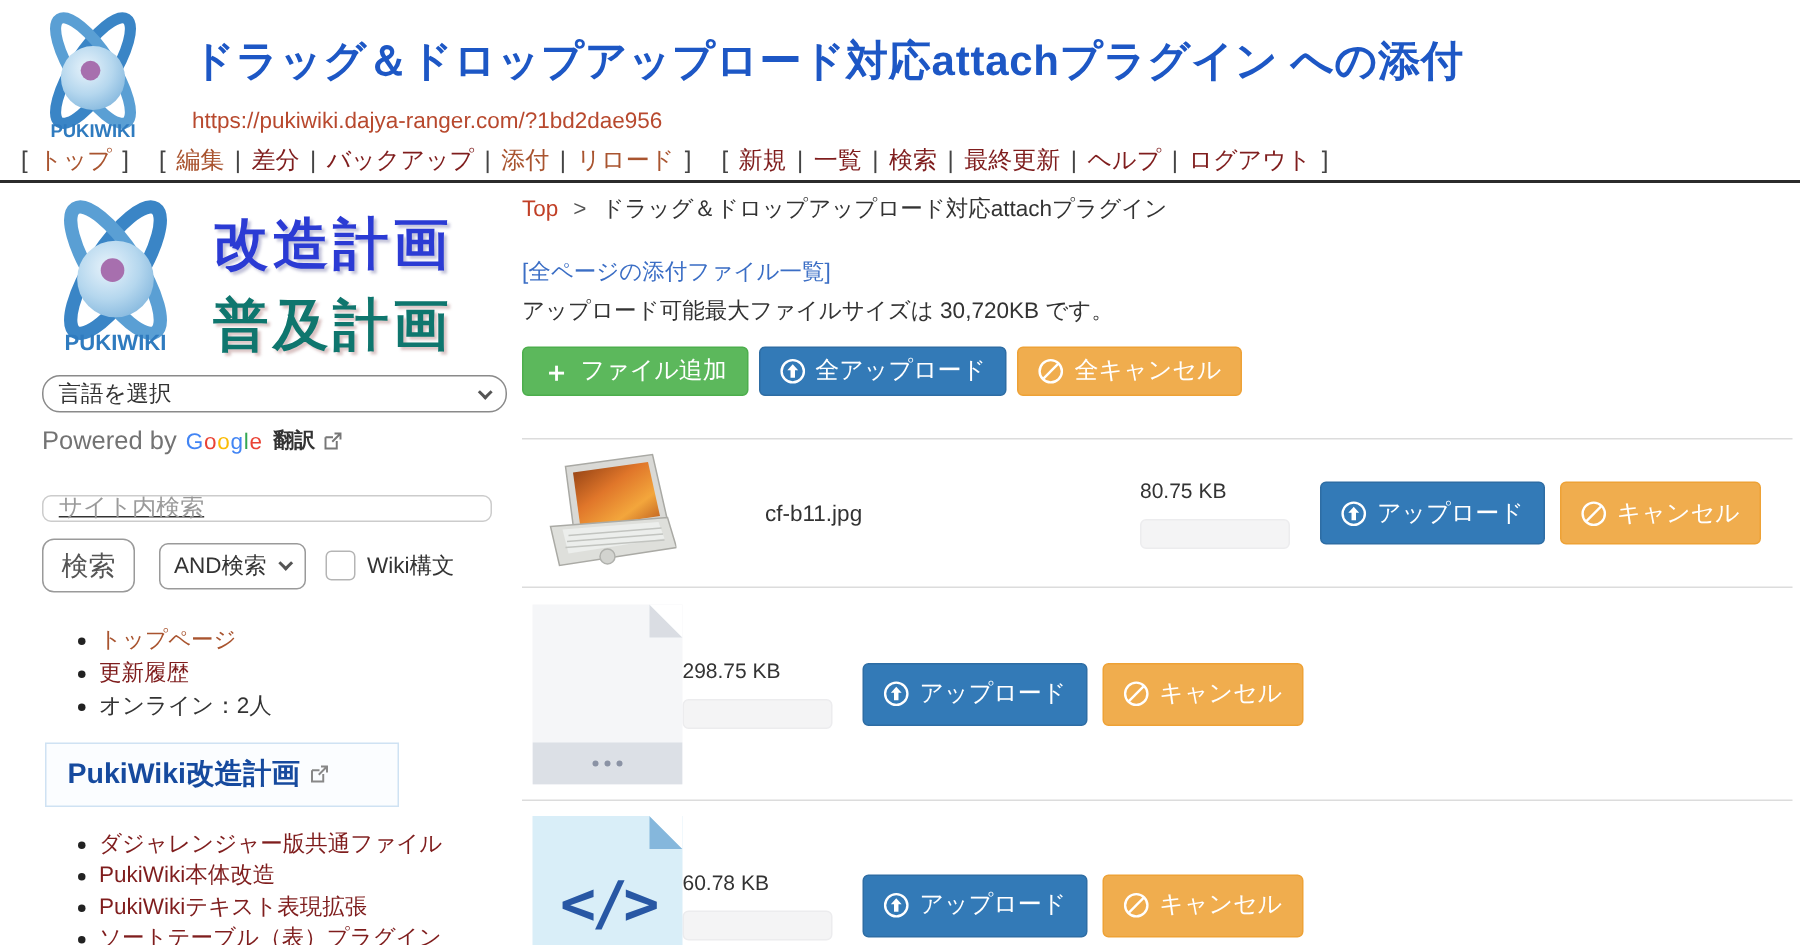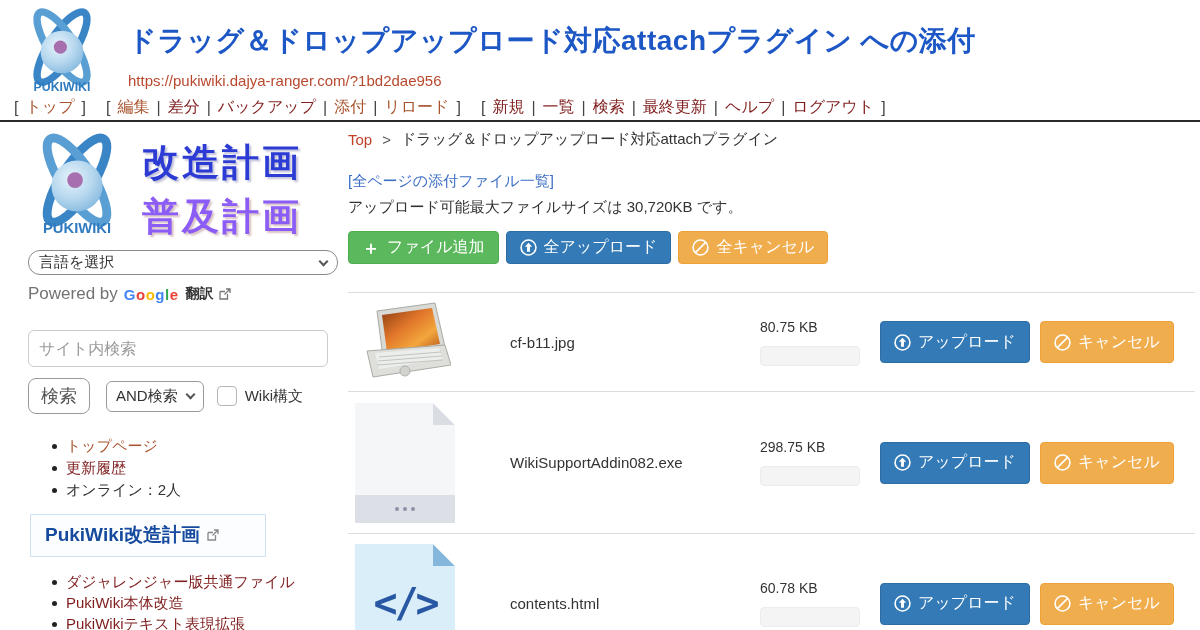--- a/index.html
+++ b/index.html
@@ -23,35 +23,35 @@
   .nav .bracket, .nav .sep { color:#444; }
   .top-rule { position:absolute; top:120px; left:0; width:1200px; height:2px; background:#2b2b2b; }
 
   
   .sidebar { position:absolute; top:130px; left:18px; width:330px; }
   .side-logo { display:flex; align-items:flex-start; }
   .side-logo svg { width:118px; height:112px; flex:0 0 auto; }
   .side-logo-text { margin-left:6px; padding-top:8px; }
   .side-logo-line1 { font-size:37px; font-weight:900; color:#2b3bd4; letter-spacing:3px;
                      text-shadow:2px 2px 2px rgba(120,120,170,.45); }
-  .side-logo-line2 { font-size:37px; font-weight:900; color:#8b5cf6; letter-spacing:3px; margin-top:4px;
+  .side-logo-line2 { font-size:37px; font-weight:900; color:#0f766e; letter-spacing:3px; margin-top:4px;
                      text-shadow:2px 2px 2px rgba(170,120,120,.45);font-family:Liberation Serif, serif; }
   .lang-select { margin:8px 10px 0 10px; height:25px; border:1px solid #8a8a8a; border-radius:12px;
                  display:flex; align-items:center; padding:0 10px; font-size:15px; color:#333;
                  justify-content:space-between; background:#fff; cursor:pointer; }
   .chevron { width:7px; height:7px; border-right:2px solid #555; border-bottom:2px solid #555;
              transform:rotate(45deg); margin-top:-3px; }
   .translate-line { margin:9px 10px 0 10px; display:flex; align-items:center; gap:4px; }
   .powered-by { font-size:17px; color:#737373; }
-  .google-word { font-size:15px; font-weight:bold; letter-spacing:0.5px; margin-left:2px; }
+  .google-word { font-size:15px; font-weight:normal; letter-spacing:0.5px; margin-left:2px; }
   .gl-1,.gl-4 { color:#4285F4; } .gl-2,.gl-6 { color:#EA4335; } .gl-3 { color:#FBBC05; } .gl-5 { color:#34A853; }
   .translate-label { font-size:14px; font-weight:bold; color:#333; margin-left:3px; }
   .ext-icon { display:inline-block; margin-left:2px; }
-  .search-input { margin:26px 10px 0 10px; width:300px; height:37px; border:1px solid #ccc; border-radius:6px;
-                  padding:0 10px; font-size:16px; color:#333; font-family:inherit; }
+  .search-input { margin:26px 10px 0 10px; width:300px; height:18px; border:1px solid #ccc; border-radius:6px;
+                  padding:0 10px; font-size:16px; color:#333; font-family:inherit;text-decoration:underline; }
   .search-input::placeholder { color:#9a9a9a; }
   .search-controls { margin:11px 10px 0 10px; display:flex; align-items:center; }
   .search-btn { height:36px; width:62px; background:#fff; border:1px solid #9a9a9a; border-radius:8px;
                 font-size:18px; color:#555; font-family:inherit; cursor:pointer; }
   .mode-select { margin-left:16px; height:31px; border:1px solid #9a9a9a; border-radius:6px; background:#fff;
                  display:flex; align-items:center; gap:9px; padding:0 9px; font-size:15px; color:#333; cursor:pointer;text-align:center; }
   .wiki-check { margin-left:13px; width:20px; height:20px; border:1px solid #b5b5b5; border-radius:4px;
                 appearance:none; -webkit-appearance:none; background:#fff; cursor:pointer; }
   .wiki-check-label { margin-left:8px; font-size:15px; color:#333; }
   .side-list { margin:21px 0 0 30px; list-style:none; }
@@ -316,21 +316,20 @@
           <div class="doc-icon">
             <div class="doc-fold-shade"></div>
             <div class="doc-fold"></div>
             <div class="doc-footer">
                 <i></i>
                 <i></i>
                 <i></i>
               </div>
           </div>
         </div>
-        <div class="file-name">WikiSupportAddin082.exe</div>
         <div class="size-cell">
           <div class="file-size">298.75 KB</div>
           <div class="progress"></div>
         </div>
         <div class="row-btns">
           <button class="btn btn-blue row-btn">
             <svg width="17" height="17" viewBox="0 0 16 16">
               <circle cx="8" cy="8" r="7" fill="none" stroke="#fff" stroke-width="1.5"></circle>
               <path d="M8 3.6 L11.4 7.4 H9.4 V12 H6.6 V7.4 H4.6 Z" fill="#fff"></path>
             </svg>
@@ -347,21 +346,20 @@
       </div>
 
       <div class="file-row row-3">
         <div class="file-icon-cell">
           <div class="doc-icon html-icon">
             <div class="doc-fold-shade"></div>
             <div class="doc-fold"></div>
             <div class="html-glyph">&lt;/&gt;</div>
           </div>
         </div>
-        <div class="file-name">contents.html</div>
         <div class="size-cell">
           <div class="file-size">60.78 KB</div>
           <div class="progress"></div>
         </div>
         <div class="row-btns">
           <button class="btn btn-blue row-btn">
             <svg width="17" height="17" viewBox="0 0 16 16">
               <circle cx="8" cy="8" r="7" fill="none" stroke="#fff" stroke-width="1.5"></circle>
               <path d="M8 3.6 L11.4 7.4 H9.4 V12 H6.6 V7.4 H4.6 Z" fill="#fff"></path>
             </svg>

